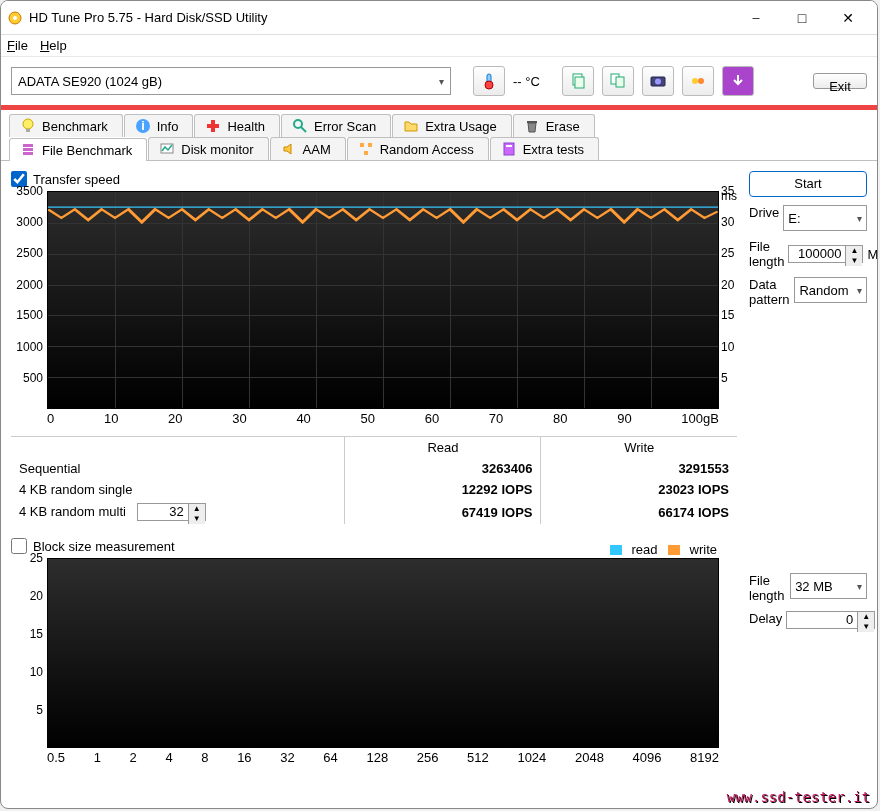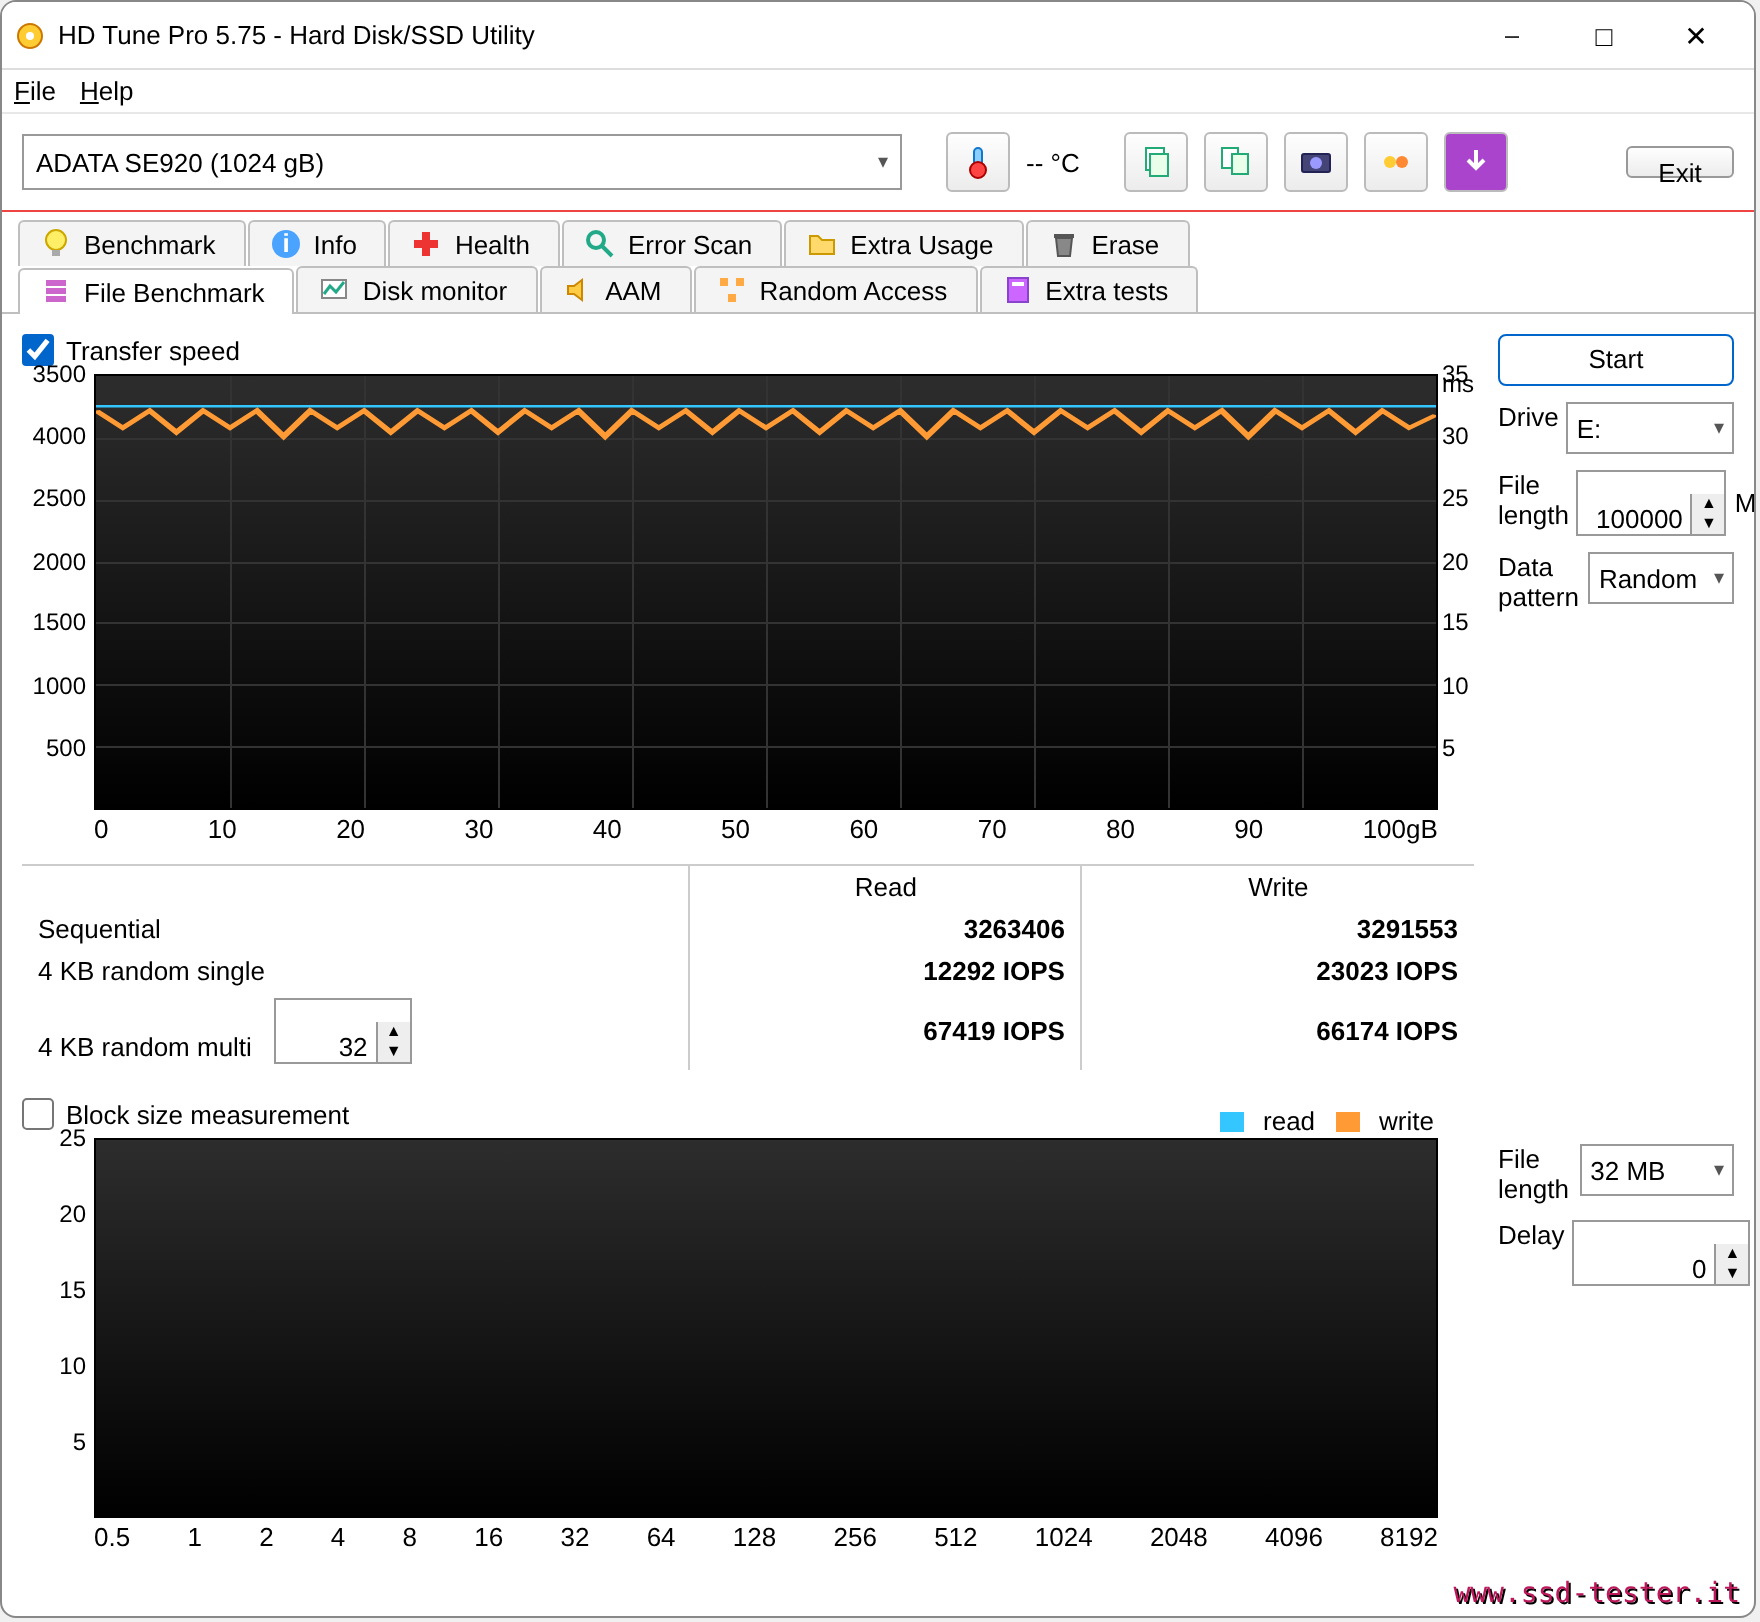--- a/index.html
+++ b/index.html
@@ -13,21 +13,21 @@
 .menubar { display: flex; height: 22px; padding: 0 6px; align-items: center; gap: 12px; border-bottom: 1px solid #e8e8e8; }
 .menubar .menu-item { font-size: 13px; }
 .menubar .menu-item u { text-decoration: underline; }
 .toolbar { display: flex; align-items: center; height: 48px; padding: 6px 10px; gap: 8px; }
 .drive-select { flex: 0 0 440px; height: 28px; border: 1px solid #999; background: #fff; display: flex; align-items: center; padding: 0 6px; justify-content: space-between; }
 .drive-select .chev { color: #555; font-size: 10px; }
 .toolbar .sep { width: 6px; }
 .tool-btn { width: 32px; height: 30px; border: 1px solid #bbb; background: linear-gradient(#fefefe,#ececec); display: flex; align-items: center; justify-content: center; border-radius: 3px; }
 .tool-btn svg { width: 18px; height: 18px; }
 .exit-btn { margin-left: auto; width: 54px; height: 16px; border: 1px solid #999; background: linear-gradient(#fefefe,#ececec); border-radius: 3px; text-align: center; line-height: 26px; }
-.tabs-area { border-top: 1px solid #ef4444; }
+.tabs-area { border-top: 5px solid #ef4444; }
 .tabs { display: flex; flex-wrap: wrap; padding-top: 4px; background: #fff; padding-left: 8px; }
 .tab { display: flex; align-items: center; gap: 6px; padding: 3px 14px 3px 10px; border: 1px solid #bfbfbf; border-bottom: none; background: #f4f4f4; margin-right: 1px; border-radius: 3px 3px 0 0; font-size: 13px; }
 .tab.row2 { z-index: 1; }
 .tab.active { background: #fff; position: relative; top: 1px; }
 .tab svg { width: 16px; height: 16px; }
 .tab-row { display: flex; width: 100%; }
 .content { border-top: 1px solid #bfbfbf; padding: 10px 10px 10px 10px; display: flex; gap: 12px; flex: 1; overflow: hidden; }
 .left { flex: 1; display: flex; flex-direction: column; }
 .right { width: 118px; display: flex; flex-direction: column; gap: 8px; }
 .check-row { display: flex; align-items: center; gap: 6px; margin-bottom: 4px; }
@@ -41,21 +41,21 @@
 .y-ticks-r { position: absolute; right: 0; top: 0; width: 18px; height: 218px; }
 .y-ticks-r div { position: absolute; left: 2px; font-size: 12px; transform: translateY(-50%); }
 .x-ticks { display: flex; justify-content: space-between; margin-left: 36px; margin-right: 18px; font-size: 12px; padding-top: 2px; }
 .results { margin-top: 10px; border-top: 1px solid #ccc; }
 .results table { width: 100%; border-collapse: collapse; }
 .results td { padding: 3px 8px; font-size: 13px; border-right: 1px solid #ccc; }
 .results td:last-child { border-right: none; }
 .results .hdr td { font-weight: normal; text-align: center; }
 .results .val { font-weight: bold; text-align: right; }
 .results .lbl { }
-.spinner { display: inline-flex; align-items: flex-end; border: 1px solid #999; height: 33px; }
+.spinner { display: inline-flex; align-items: flex-start; border: 1px solid #999; height: 18px; }
 .spinner input { width: 50px; border: none; text-align: right; padding-right: 4px; font-size: 13px; }
 .spinner .arrows { display: flex; flex-direction: column; border-left: 1px solid #999; }
 .spinner .arrows div { width: 16px; height: 10px; font-size: 8px; text-align: center; line-height: 10px; background: #eee; }
 .start-btn { width: 100%; height: 26px; border: 1px solid #0066cc; border-radius: 4px; background: #fff; color: #000; text-align: center; line-height: 24px; }
 .right label { font-size: 13px; }
 .right select, .right .combo { width: 100%; height: 26px; border: 1px solid #999; background: #fff; padding: 0 4px; display: flex; align-items: center; justify-content: space-between; }
 .right .combo .chev { font-size: 10px; color: #555; }
 .right .spinner { width: 100%; }
 .right .field-group { display: flex; flex-direction: row; gap: 4px; }
 .chart2 { height: 190px; background: linear-gradient(#2d2d2d,#000); border: 1px solid #000; position: relative; margin-left: 36px; margin-right: 18px; }
@@ -227,21 +227,21 @@
         <div class="check-row">
           <input type="checkbox" checked="" style="">
           <span>Transfer speed</span>
         </div>
 
         <div class="chart-wrap" style="position:relative">
           <span class="y-unit-l" style="position:absolute;left:38px;top:-2px;font-size:12px">MB/s</span>
           <span class="y-unit-r" style="position:absolute;right:0;top:-2px;font-size:12px">ms</span>
           <div class="y-ticks-l">
             <div style="top:0%">3500</div>
-            <div style="top:14.3%">4000</div>
+            <div style="top:14.3%">3000</div>
             <div style="top:28.6%">2500</div>
             <div style="top:42.9%">2000</div>
             <div style="top:57.1%">1500</div>
             <div style="top:71.4%">1000</div>
             <div style="top:85.7%">500</div>
           </div>
           <div class="y-ticks-r">
             <div style="top:0%">35</div>
             <div style="top:14.3%">30</div>
             <div style="top:28.6%">25</div>

